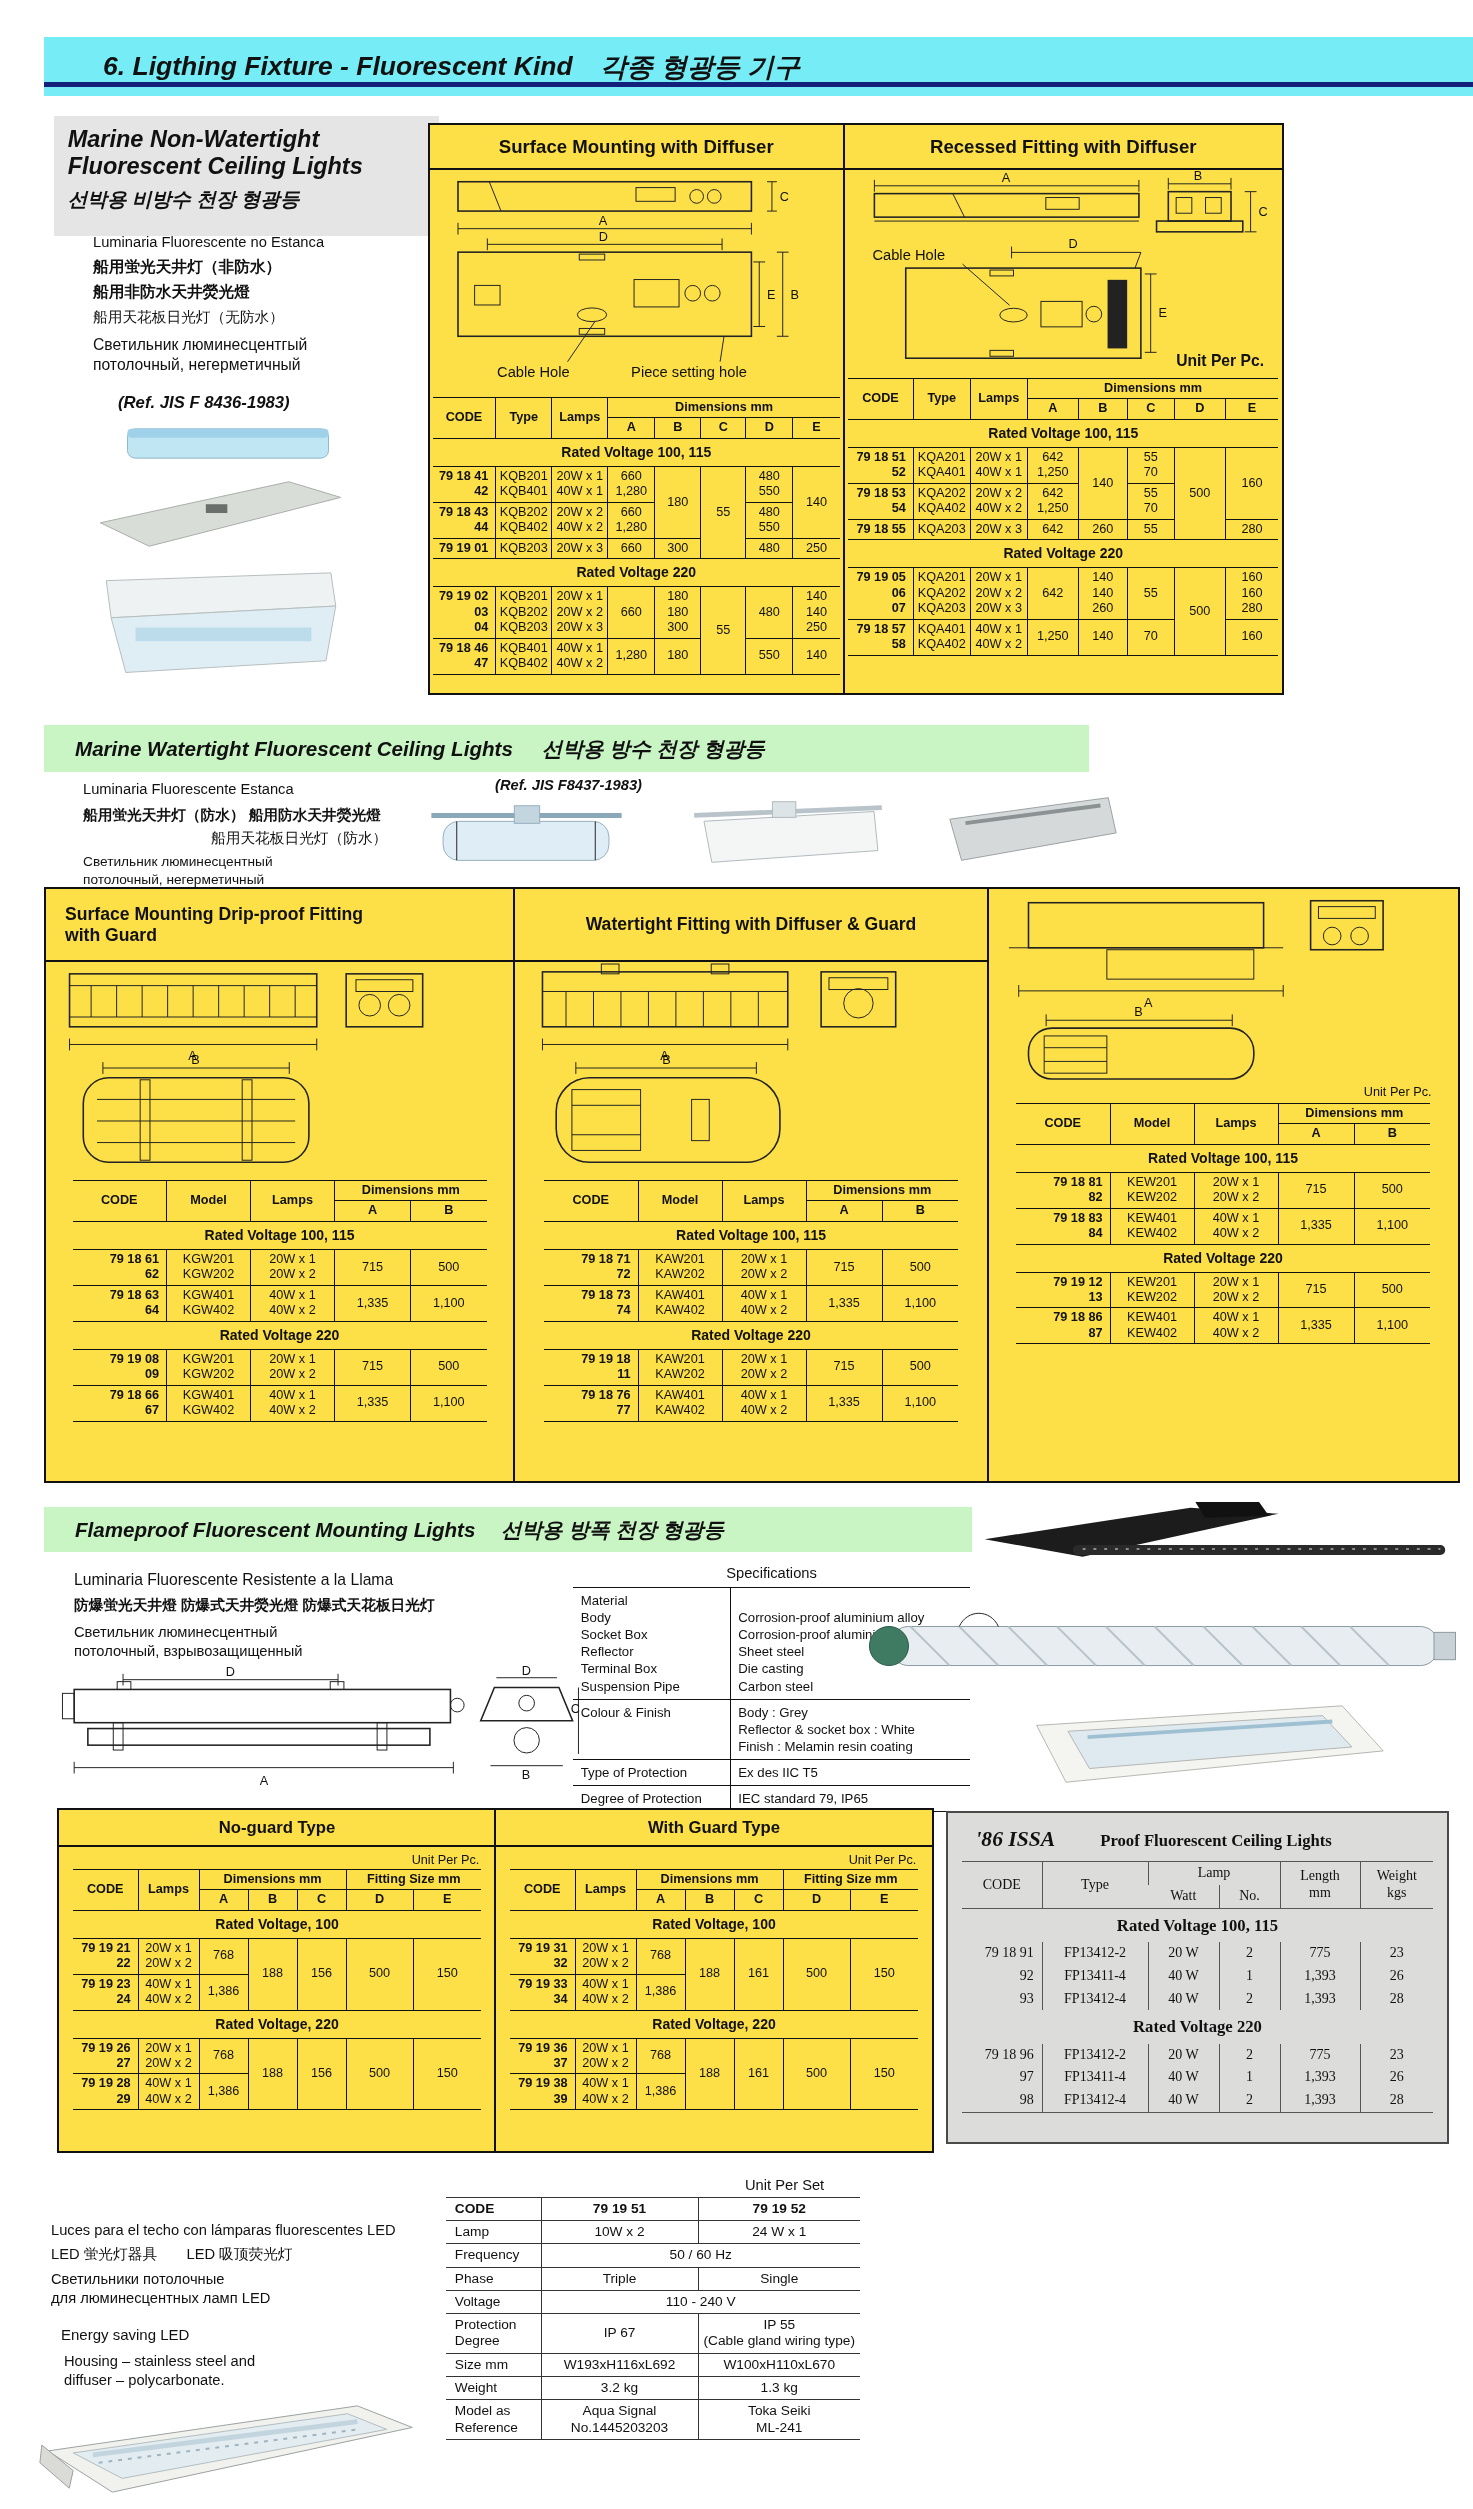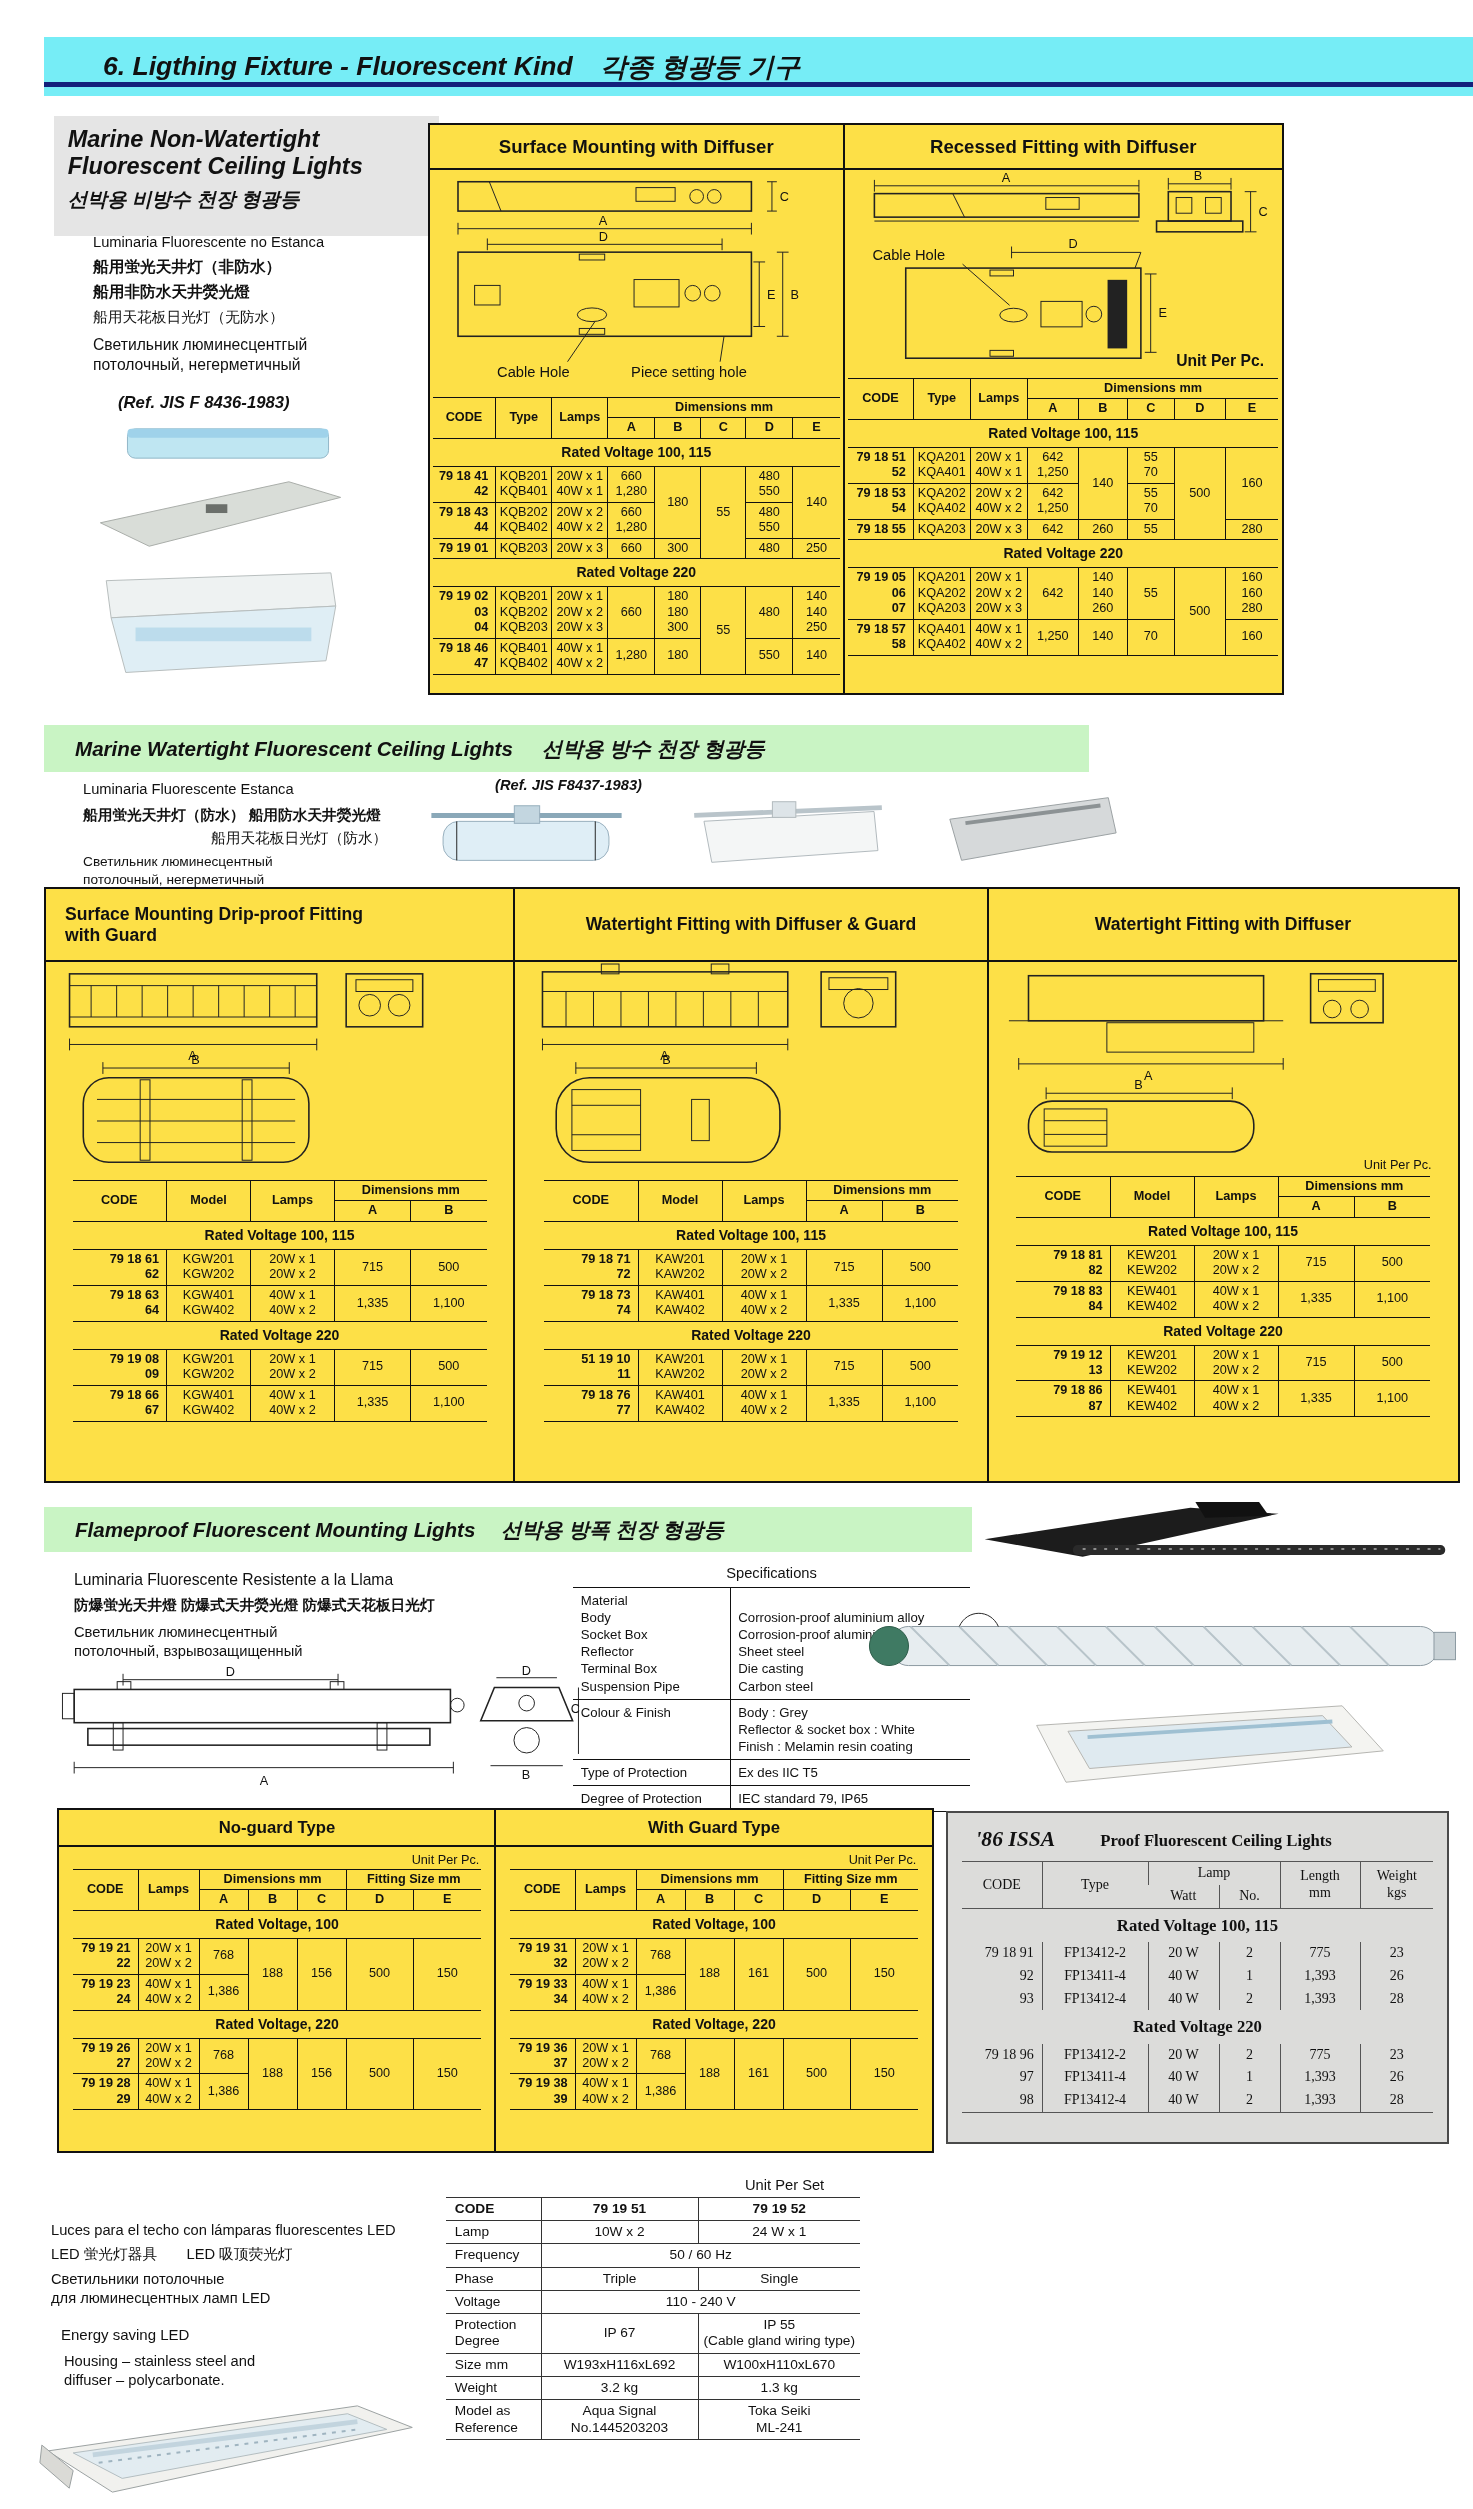--- a/index.html
+++ b/index.html
@@ -580,21 +580,21 @@
 KAW402</td>
               <td class="pl">40W x 1
 40W x 2</td>
               <td>1,335</td>
               <td>1,100</td>
             </tr>
         <tr class="grp">
               <td colspan="5">Rated Voltage 220</td>
             </tr>
         <tr>
-              <td class="pl cd">51 19 10
+              <td class="pl cd">79 19 18
 11</td>
               <td class="pl">KAW201
 KAW202</td>
               <td class="pl">20W x 1
 20W x 2</td>
               <td>715</td>
               <td>500</td>
             </tr>
         <tr>
               <td class="pl cd">79 18 76
@@ -604,21 +604,20 @@
               <td class="pl">40W x 1
 40W x 2</td>
               <td>1,335</td>
               <td>1,100</td>
             </tr>
       </tbody>
         </table>
     </div>
 
     <div style="width:468px">
-      <div class="ptitle" style="height:73px;font-size:17.6px">Watertight Fitting with Diffuser</div>
       <svg width="463" height="192" viewBox="0 0 472 196">
         <rect x="40" y="14" width="240" height="46" class="ln"></rect>
         <line x1="20" y1="60" x2="300" y2="60" class="tn"></line>
           <rect x="120" y="62" width="150" height="30" class="tn"></rect>
         <line x1="30" y1="104" x2="300" y2="104" class="tn"></line>
           <line x1="30" y1="98" x2="30" y2="110" class="tn"></line>
           <line x1="300" y1="98" x2="300" y2="110" class="tn"></line>
         <text x="158" y="120">A</text>
         <rect x="328" y="12" width="74" height="50" class="ln"></rect>
         <circle cx="350" cy="48" r="9" class="tn"></circle>

